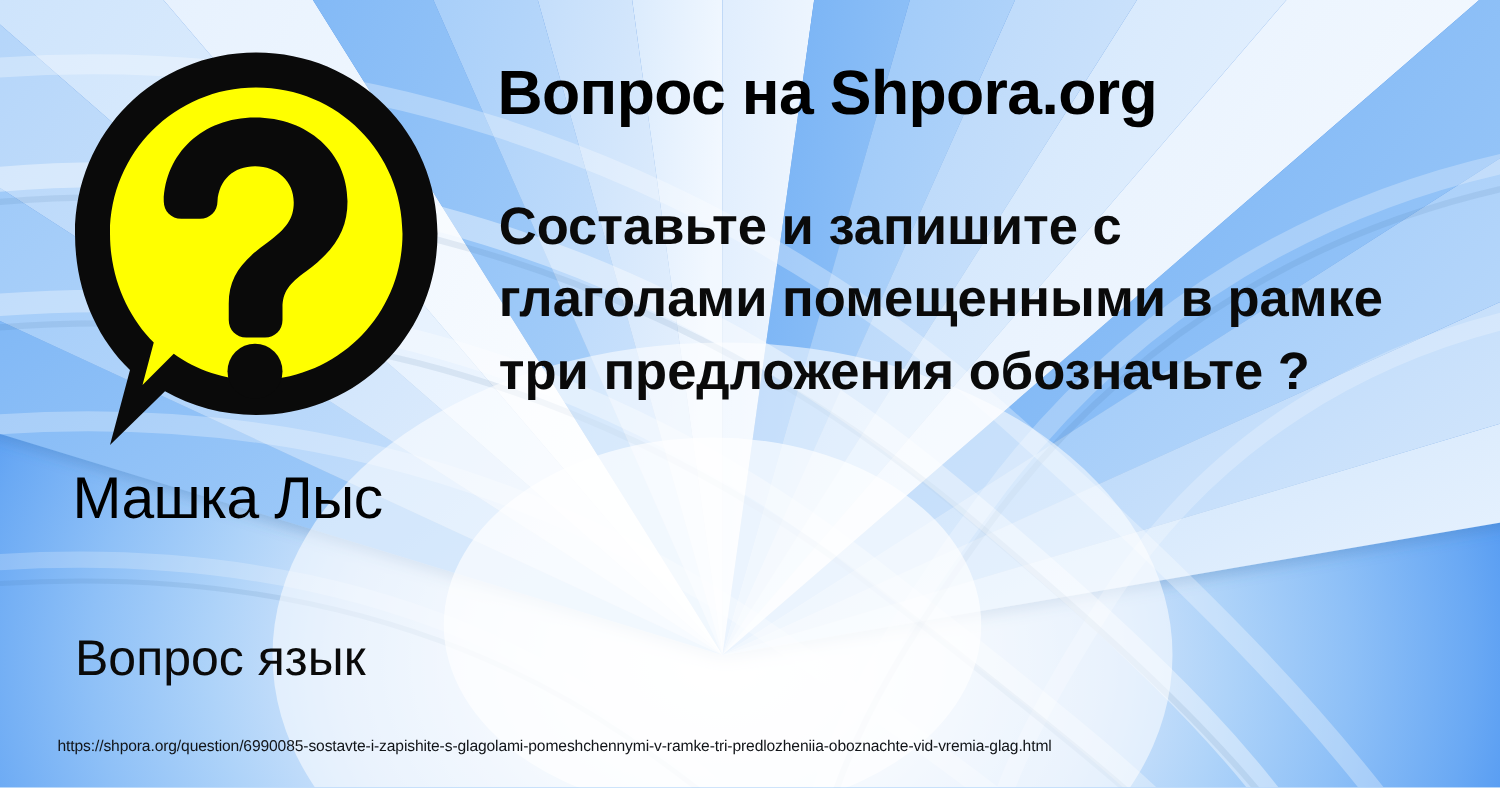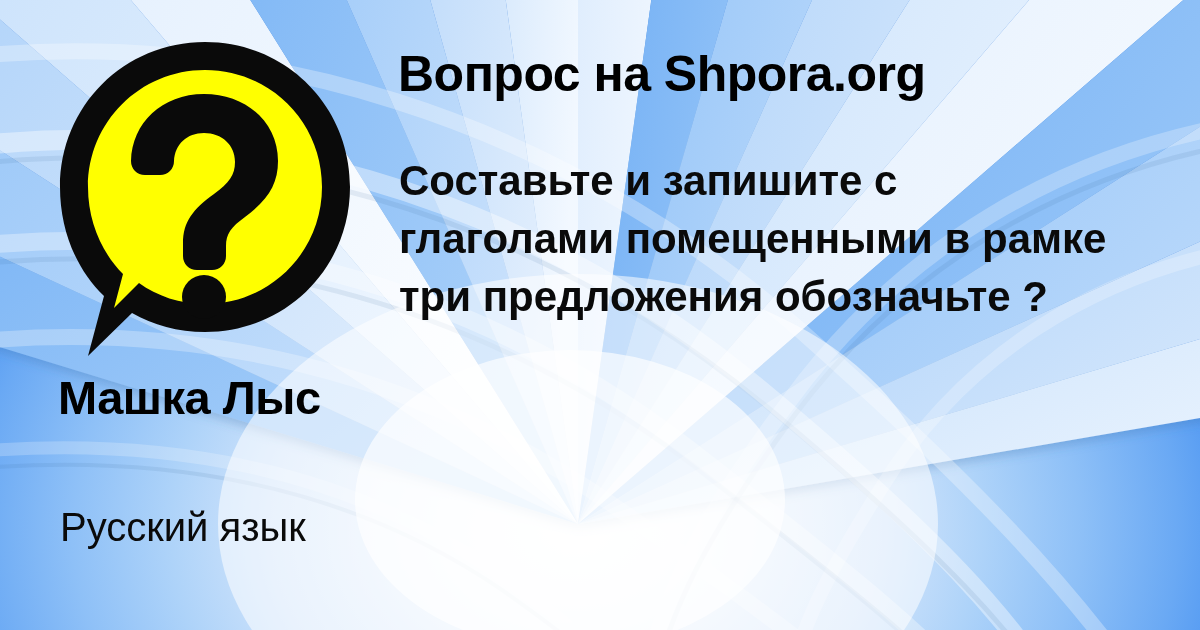--- a/index.html
+++ b/index.html
@@ -54,21 +54,21 @@
     height: 330px;
   }
   #bubble-wrap svg { display: block; width: 100%; height: 100%; }
 
   #author {
     position: absolute;
     left: 58px;
     top: 372px;
     width: 330px;
     font-size: 47px;
-    font-weight: bold;
+    font-weight: normal;
     line-height: 1.10;
     color: #000000;
     letter-spacing: -0.5px;
   }
   #subject {
     position: absolute;
     left: 60px;
     top: 505px;
     width: 340px;
     font-size: 40px;
@@ -231,20 +231,21 @@
                  C 174 200 179 193 193 183
                  C 216 166 226 150 226 127
                  C 226 88 194 60 152 60 Z"></path>
         <circle cx="152" cy="263" r="22"></circle>
       </g>
     </svg>
   </div>
 
   <div id="author">Машка Лыс</div>
 
-  <div id="subject">Русский язык</div>
+  <div id="subject">Вопрос язык</div>
 
   <div id="qtitle">Вопрос на Shpora.org</div>
 
   <div id="qbody">Составьте и запишите с глаголами помещенными в рамке три предложения обозначьте ?</div>
 
+  <div id="url">https://shpora.org/question/6990085-sostavte-i-zapishite-s-glagolami-pomeshchennymi-v-ramke-tri-predlozheniia-oboznachte-vid-vremia-glag.html</div>
 
 </div>
 
 </body></html>

